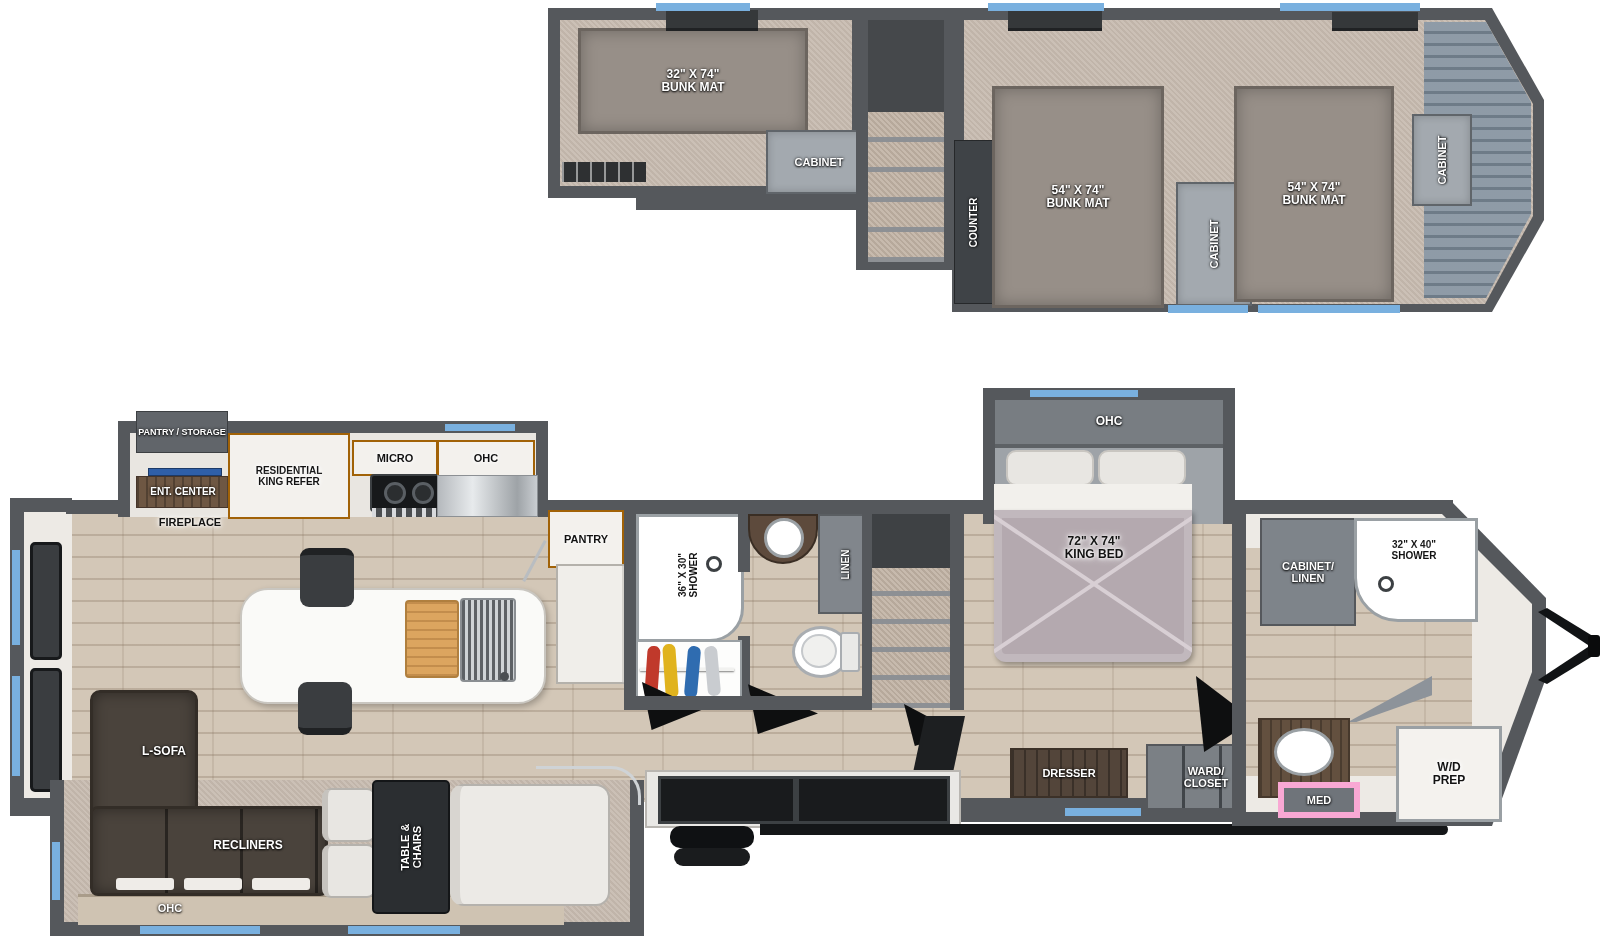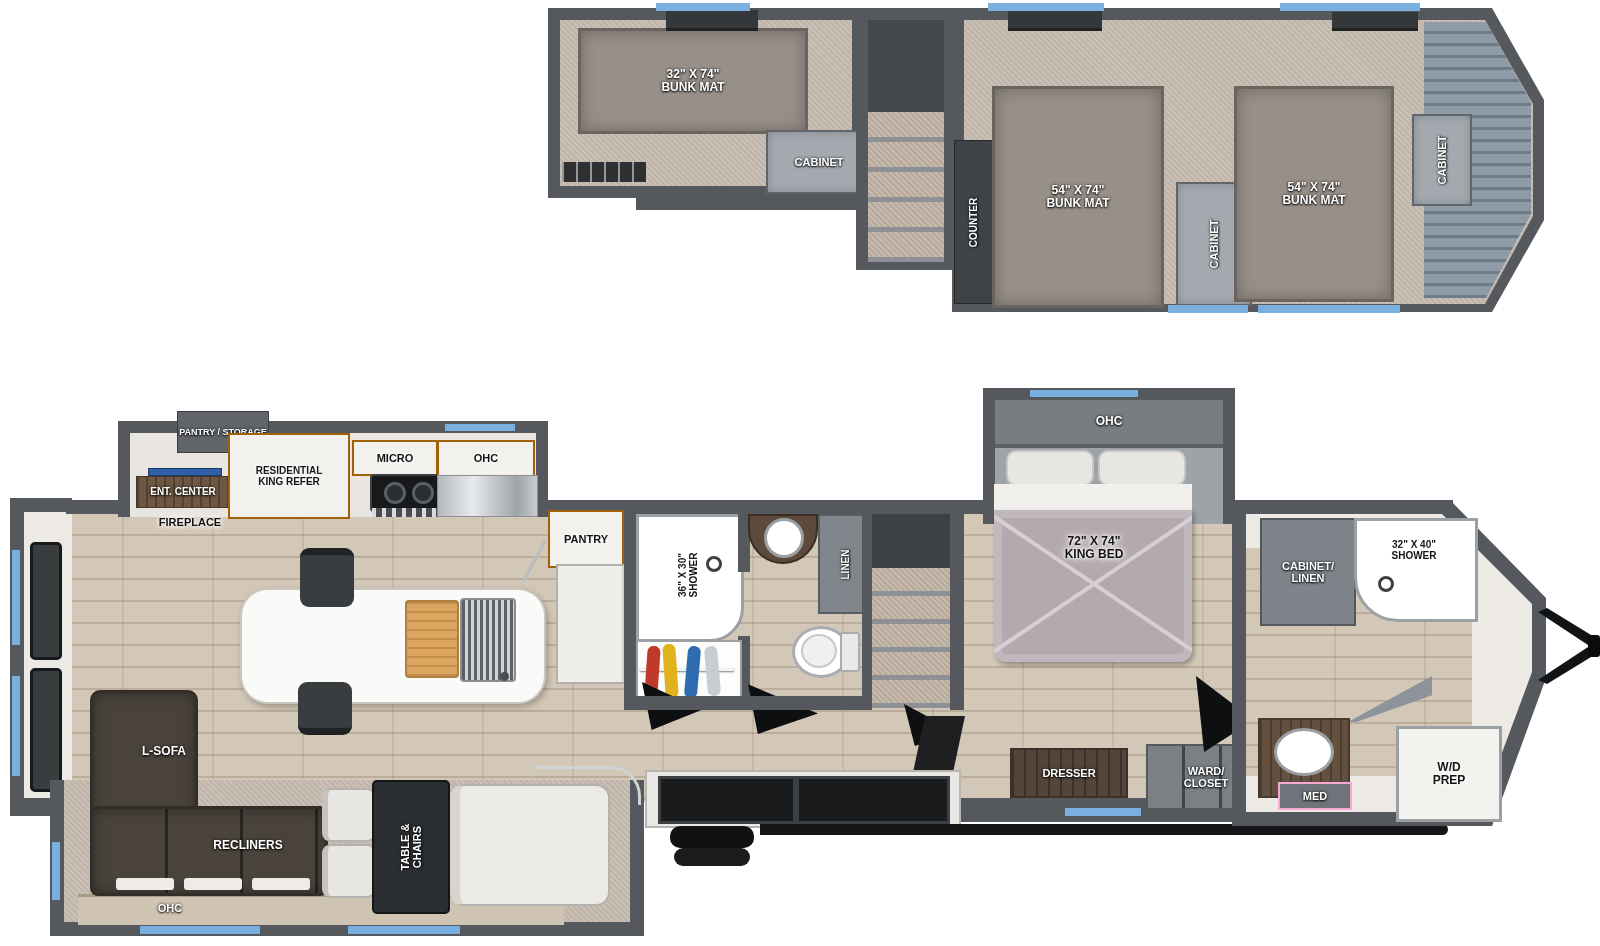--- a/index.html
+++ b/index.html
@@ -91,21 +91,21 @@
     <div class="abs wall" style="left:66px;top:500px;width:56px;height:14px;"></div>
     <div class="abs wall" style="left:545px;top:500px;width:442px;height:14px;"></div>
     <div class="abs wall" style="left:1233px;top:500px;width:220px;height:14px;"></div>
 
     <div class="abs wall" style="left:24px;top:798px;width:40px;height:14px;"></div>
     <div class="abs wall" style="left:952px;top:798px;width:545px;height:24px;"></div>
     <div class="abs blue" style="left:1065px;top:808px;width:76px;height:8px;"></div>
 
     <div class="abs wall" style="left:118px;top:421px;width:430px;height:96px;"></div>
     <div class="abs" style="left:130px;top:433px;width:406px;height:84px;background:#e9e6e1;"></div>
-    <div class="abs ctr lblw f9" style="left:136px;top:411px;width:90px;height:40px;background:#61656a;border:1px solid #3c3f42;margin-left:41px;">PANTRY / STORAGE</div>
+    <div class="abs ctr lblw f9" style="left:136px;top:411px;width:90px;height:40px;background:#61656a;border:1px solid #3c3f42;">PANTRY / STORAGE</div>
     <div class="abs" style="left:148px;top:468px;width:72px;height:6px;background:#2f5fa8;border:1px solid #1c3a68;"></div>
     <div class="abs ctr lblw f10" style="left:136px;top:476px;width:92px;height:30px;background:#6e5743;background-image:repeating-linear-gradient(90deg,rgba(0,0,0,.25) 0 2px,rgba(0,0,0,0) 2px 9px);border:1px solid #46352a;">ENT. CENTER</div>
     <div class="abs ctr lblb f11" style="left:120px;top:512px;width:140px;height:20px;">FIREPLACE</div>
     <div class="abs whitebox ctr lblb f10" style="left:228px;top:433px;width:118px;height:82px;">RESIDENTIAL
 KING REFER</div>
     <div class="abs whitebox ctr lblb f11" style="left:352px;top:440px;width:82px;height:32px;">MICRO</div>
     <div class="abs" style="left:370px;top:474px;width:74px;height:34px;background:#17191b;border-radius:4px;border:2px solid #3c4043;"></div>
     <div class="abs" style="left:384px;top:482px;width:16px;height:16px;border-radius:50%;background:#2b2e30;border:3px solid #5a5f64;"></div>
     <div class="abs" style="left:412px;top:482px;width:16px;height:16px;border-radius:50%;background:#2b2e30;border:3px solid #5a5f64;"></div>
     <div class="abs" style="left:372px;top:508px;width:70px;height:9px;background:repeating-linear-gradient(90deg,#d8dadd 0 4px,#4a4d50 4px 10px);"></div>
@@ -228,21 +228,21 @@
     <div class="abs wood" style="left:1246px;top:548px;width:226px;height:228px;"></div>
     <div class="abs ctr lblw f11" style="left:1260px;top:518px;width:92px;height:104px;background:#7e848a;border:2px solid #55585c;">CABINET/
 LINEN</div>
     <div class="abs" style="left:1354px;top:518px;width:118px;height:98px;background:#fff;border:3px solid #9aa0a4;border-bottom-left-radius:44px;"></div>
     <div class="abs ctr lblb f10" style="left:1360px;top:530px;width:108px;height:40px;">32" X 40"
 SHOWER</div>
     <div class="abs" style="left:1378px;top:576px;width:10px;height:10px;border-radius:50%;background:#fff;border:3px solid #3c4043;"></div>
     <div class="abs" style="left:1348px;top:676px;width:84px;height:46px;background:#8d939a;clip-path:polygon(0 100%,100% 0,100% 42%,10% 100%);"></div>
     <div class="abs" style="left:1258px;top:718px;width:88px;height:76px;background:#63503f;background-image:repeating-linear-gradient(90deg,rgba(0,0,0,.25) 0 2px,rgba(0,0,0,0) 2px 10px);border:2px solid #46382c;"></div>
     <div class="abs" style="left:1274px;top:728px;width:54px;height:42px;border-radius:50%;background:#fff;border:3px solid #9aa0a4;"></div>
-    <div class="abs ctr lblw f11" style="left:1278px;top:782px;width:70px;height:24px;background:#6f747a;border:2px solid #f9a8d4;">MED</div>
+    <div class="abs ctr lblw f11" style="left:1278px;top:782px;width:70px;height:24px;background:#6f747a;border:6px solid #f9a8d4;">MED</div>
     <div class="abs ctr lblb f12" style="left:1396px;top:726px;width:100px;height:90px;background:#f4f2ee;border:3px solid #9aa0a4;">W/D
 PREP</div>
 
     <svg class="abs" style="left:1538px;top:598px;" width="62" height="96" viewBox="0 0 62 96">
       <polygon points="0,14 9,10 58,40 53,49" fill="#111315"></polygon>
       <polygon points="0,82 9,86 58,56 53,47" fill="#111315"></polygon>
       <rect x="50" y="37" width="12" height="22" rx="3" fill="#0a0b0c"></rect>
     </svg>
   </div>
 </div>

